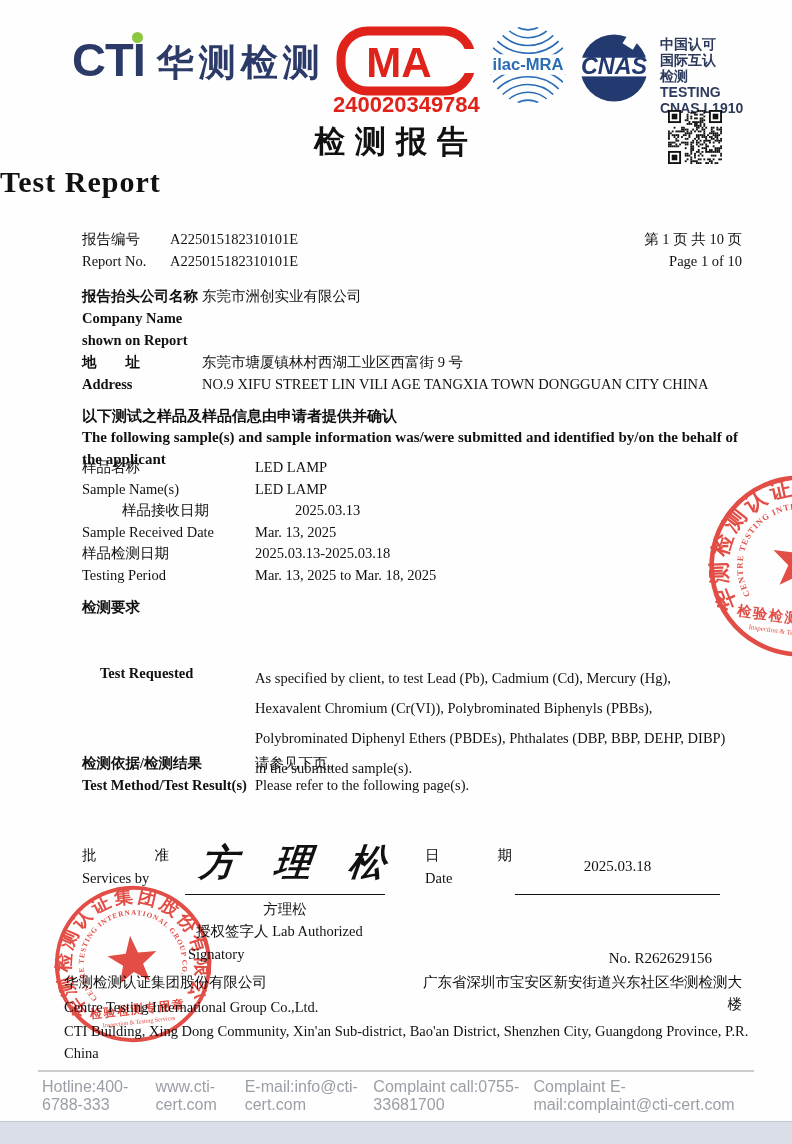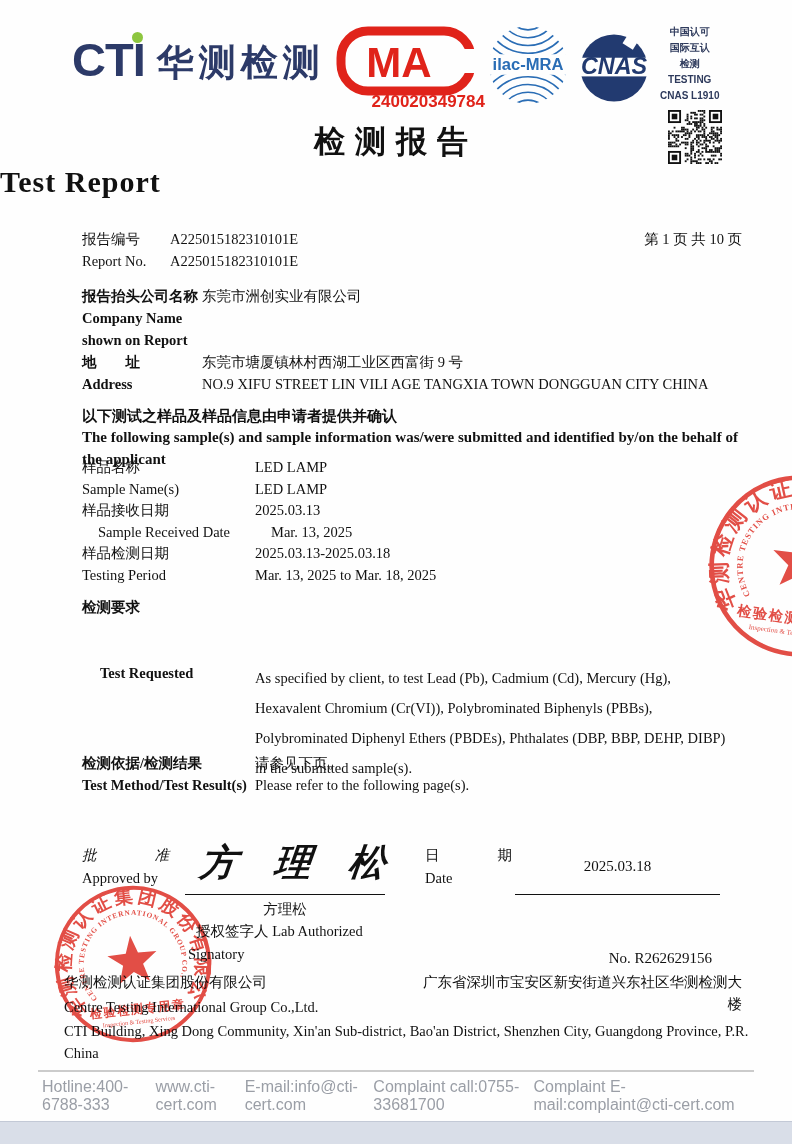--- a/index.html
+++ b/index.html
@@ -10,21 +10,21 @@
   .b{font-weight:bold;}
   .fs{font-size:14.5px;line-height:21.5px;}
   
   .cti-logo{left:28px;top:36px;display:flex;align-items:flex-end;}
   .cti-text{font-family:"Liberation Sans","DejaVu Sans",sans-serif;font-weight:bold;
             font-size:47px;line-height:47px;color:#2c3a68;letter-spacing:-1px;position:relative;margin-left:44px;}
   .cti-dot{position:absolute;width:11px;height:11px;border-radius:50%;background:#8dc63f;left:60px;top:-4px;}
   .cti-cn{font-family:"Liberation Sans","DejaVu Sans",sans-serif;font-weight:bold;
           font-size:37px;line-height:40px;color:#2c3a68;letter-spacing:5px;margin-left:12px;}
   
-  .cnas-lines{left:660px;top:24px;font-size:10px;line-height:16px;color:#2e3a5c;font-weight:bold;text-align:center;}
+  .cnas-lines{left:660px;top:36px;font-size:14px;line-height:16px;color:#2e3a5c;font-weight:bold;}
   
   .title-zh{left:0;top:121px;width:100%;text-align:center;font-size:31px;font-weight:bold;letter-spacing:10px;}
   .title-en{left:0;top:165px;width:100%;text-align:left;font-size:30px;font-weight:bold;letter-spacing:1px;}
   
   .sig{font-weight:bold;font-style:italic;font-size:37px;letter-spacing:14px;transform:skewX(-6deg);}
   .uline{border-bottom:1.6px solid #111;}
   
   .stamp{opacity:.88;mix-blend-mode:multiply;pointer-events:none;}
   
   .contacts{left:42px;top:1078px;right:42px;display:flex;justify-content:space-between;
@@ -43,21 +43,21 @@
       <span class="cti-dot"></span>
     </span>
     <span class="cti-cn">华测检测</span>
   </div>
 
   <svg class="abs" style="left:335px;top:26px;" width="148" height="70" viewBox="0 0 148 70">
     <rect x="6" y="5" width="130" height="60" rx="27" fill="none" stroke="#e0231a" stroke-width="9"></rect>
     <rect x="120" y="23" width="28" height="24" fill="#fefefe"></rect>
     <text x="64" y="51" text-anchor="middle" font-size="42" font-weight="bold" fill="#e0231a" font-family="Liberation Sans,DejaVu Sans,sans-serif">MA</text>
   </svg>
-  <div class="abs sans b" style="left:333px;top:92px;width:152px;text-align:right;font-size:17px;color:#e0231a;">240020349784</div>
+  <div class="abs sans b" style="left:333px;top:92px;width:152px;text-align:left;font-size:22px;color:#e0231a;">240020349784</div>
 
   <svg class="abs" style="left:487px;top:24px;" width="82" height="82" viewBox="0 0 84 84">
     <defs>
         <clipPath id="ilacClip">
           <circle cx="42" cy="42" r="40"></circle>
         </clipPath>
       </defs>
     <g clip-path="url(#ilacClip)" stroke="#2a6db5" fill="none" stroke-width="1.6">
       <circle cx="42" cy="-16" r="14"></circle>
         <circle cx="42" cy="-16" r="22"></circle>
@@ -375,20 +375,21 @@
     </svg>
 
   <div class="abs title-zh">检测报告</div>
   <div class="abs title-en">Test Report</div>
 
   <div class="abs fs" style="left:82px;top:229px;">报告编号</div>
   <div class="abs fs" style="left:170px;top:229px;">A225015182310101E</div>
   <div class="abs fs" style="left:442px;top:229px;width:300px;text-align:right;">第 1 页 共 10 页</div>
   <div class="abs fs" style="left:82px;top:251px;">Report No.</div>
   <div class="abs fs" style="left:170px;top:251px;">A225015182310101E</div>
+  <div class="abs fs" style="left:442px;top:251px;width:300px;text-align:right;">Page 1 of 10</div>
 
   <div class="abs fs b" style="left:82px;top:286px;">报告抬头公司名称</div>
   <div class="abs fs" style="left:202px;top:286px;">东莞市洲创实业有限公司</div>
   <div class="abs fs b" style="left:82px;top:308px;">Company Name</div>
   <div class="abs fs b" style="left:82px;top:330px;">shown on Report</div>
   <div class="abs fs b" style="left:82px;top:352px;">地　　址</div>
   <div class="abs fs" style="left:202px;top:352px;">东莞市塘厦镇林村西湖工业区西富街 9 号</div>
   <div class="abs fs b" style="left:82px;top:374px;">Address</div>
   <div class="abs fs" style="left:202px;top:374px;">NO.9 XIFU STREET LIN VILI AGE TANGXIA TOWN DONGGUAN CITY CHINA</div>
 
@@ -397,26 +398,26 @@
 
   <div class="abs" style="left:82px;top:457px;right:40px;">
     <div class="fs" style="display:flex;">
       <span style="width:173px;">样品名称</span>
       <span>LED LAMP</span>
     </div>
     <div class="fs" style="display:flex;">
       <span style="width:173px;">Sample Name(s)</span>
       <span>LED LAMP</span>
     </div>
-    <div class="fs" style="display:flex;">
+    <div class="fs" style="display:flex;margin-left:40px;">
       <span style="width:173px;">样品接收日期</span>
       <span>2025.03.13</span>
     </div>
     <div class="fs" style="display:flex;">
-      <span style="width:173px;margin-left:16px;">Sample Received Date</span>
+      <span style="width:173px;">Sample Received Date</span>
       <span>Mar. 13, 2025</span>
     </div>
     <div class="fs" style="display:flex;">
       <span style="width:173px;">样品检测日期</span>
       <span>2025.03.13-2025.03.18</span>
     </div>
     <div class="fs" style="display:flex;">
       <span style="width:173px;">Testing Period</span>
       <span>Mar. 13, 2025 to Mar. 18, 2025</span>
     </div>
@@ -424,22 +425,22 @@
 
   <div class="abs fs b" style="left:82px;top:597px;">检测要求</div>
   <div class="abs fs b" style="left:100px;top:663px;">Test Requested</div>
   <div class="abs fs" style="left:255px;top:663px;width:478px;line-height:30px;">As specified by client, to test Lead (Pb), Cadmium (Cd), Mercury (Hg), Hexavalent Chromium (Cr(VI)), Polybrominated Biphenyls (PBBs), Polybrominated Diphenyl Ethers (PBDEs), Phthalates (DBP, BBP, DEHP, DIBP) in the submitted sample(s).</div>
 
   <div class="abs fs b" style="left:82px;top:753px;">检测依据/检测结果</div>
   <div class="abs fs" style="left:255px;top:753px;">请参见下页。</div>
   <div class="abs fs b" style="left:82px;top:775px;">Test Method/Test Result(s)</div>
   <div class="abs fs" style="left:255px;top:775px;">Please refer to the following page(s).</div>
 
-  <div class="abs fs" style="left:82px;top:845px;font-style:italic;">批　　　　准</div>
-  <div class="abs fs" style="left:82px;top:868px;">Approved by</div>
+  <div class="abs fs" style="left:82px;top:845px;">批　　　　准</div>
+  <div class="abs fs" style="left:82px;top:868px;">Services by</div>
   <div class="abs sig" style="left:200px;top:838px;">方 理 松</div>
   <div class="abs uline" style="left:185px;top:894px;width:200px;"></div>
   <div class="abs fs" style="left:185px;top:899px;width:200px;text-align:center;">方理松</div>
   <div class="abs fs" style="left:196px;top:921px;">授权签字人 Lab Authorized</div>
   <div class="abs fs" style="left:188px;top:944px;">Signatory</div>
   <div class="abs fs" style="left:425px;top:845px;">日　　　　期</div>
   <div class="abs fs" style="left:425px;top:868px;">Date</div>
   <div class="abs fs" style="left:515px;top:856px;width:205px;text-align:center;font-size:15px;">2025.03.18</div>
   <div class="abs uline" style="left:515px;top:894px;width:205px;"></div>
 

